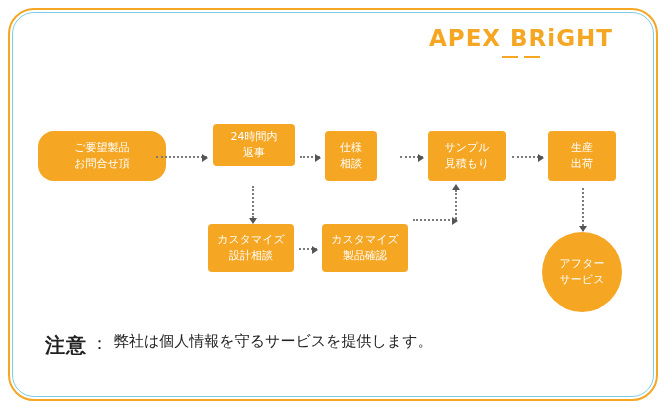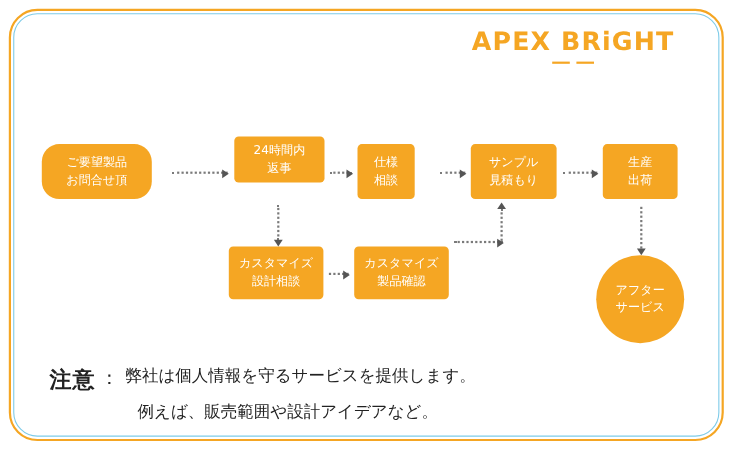--- a/index.html
+++ b/index.html
@@ -201,21 +201,21 @@
 
   <div class="logo">
     <div class="logo-main">APEX BRiGHT</div>
     <div class="logo-sub-row">
       <span class="logo-dash"></span>
       <span class="logo-dash"></span>
     </div>
   </div>
 
 
-  <div class="node rounded" style="left:38px; top:131px; width:100px; height:50px;">
+  <div class="node rounded" style="left:38px; top:131px; width:128px; height:50px;">
     <span>ご要望製品</span>
     <span class="l2">お問合せ頂</span>
   </div>
 
   <div class="node" style="left:213px; top:124px; width:82px; height:42px;">
     <span>24時間内</span>
     <span class="l2">返事</span>
   </div>
 
   <div class="node" style="left:325px; top:131px; width:52px; height:50px;">
@@ -259,16 +259,15 @@
   <div class="arrow-v up" style="left:455px; top:190px; height:29px;"></div>
   <div class="arrow-h" style="left:413px; top:219px; width:44px; border-top:2px dotted #7a7a7a;"></div>
   <div class="arrow-v down" style="left:582px; top:188px; height:38px;"></div>
 
   <div class="note">
     <div class="note-line1">
       <span class="note-label">注意</span>
       <span class="note-colon">：</span>
       <span class="note-text1">弊社は個人情報を守るサービスを提供します。</span>
     </div>
-    <div class="note-text2">例えば、販売範囲や設計アイデアなど。</div>
   </div>
 
 </div>
 
 </body></html>

